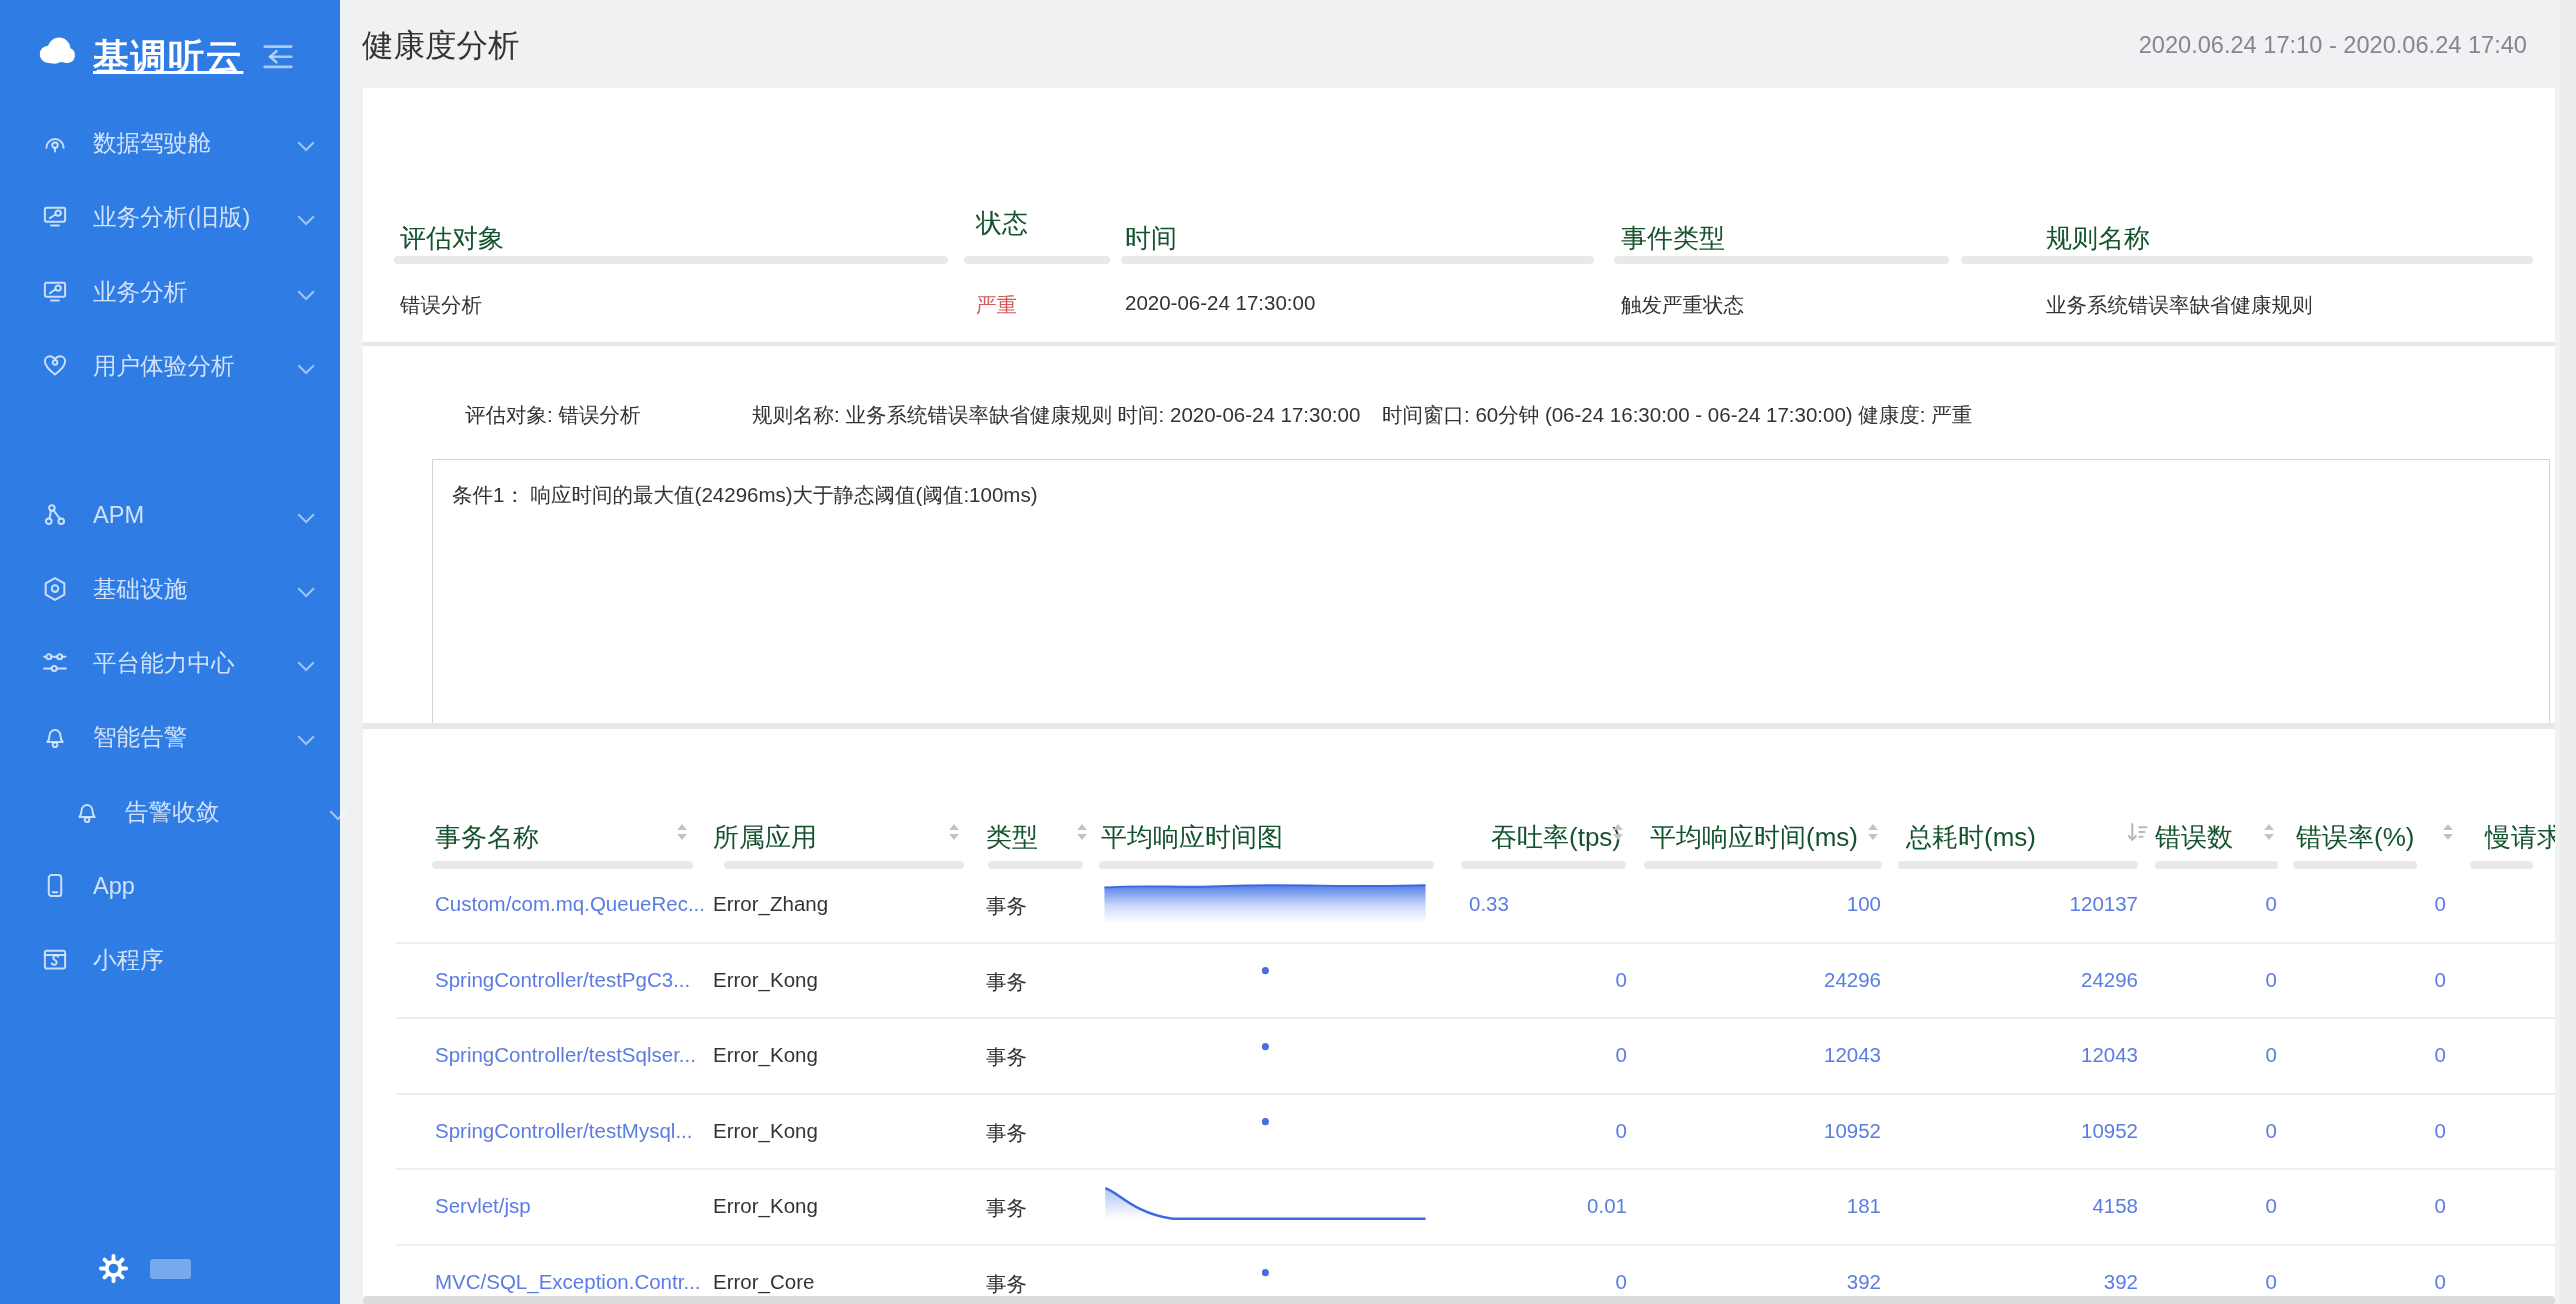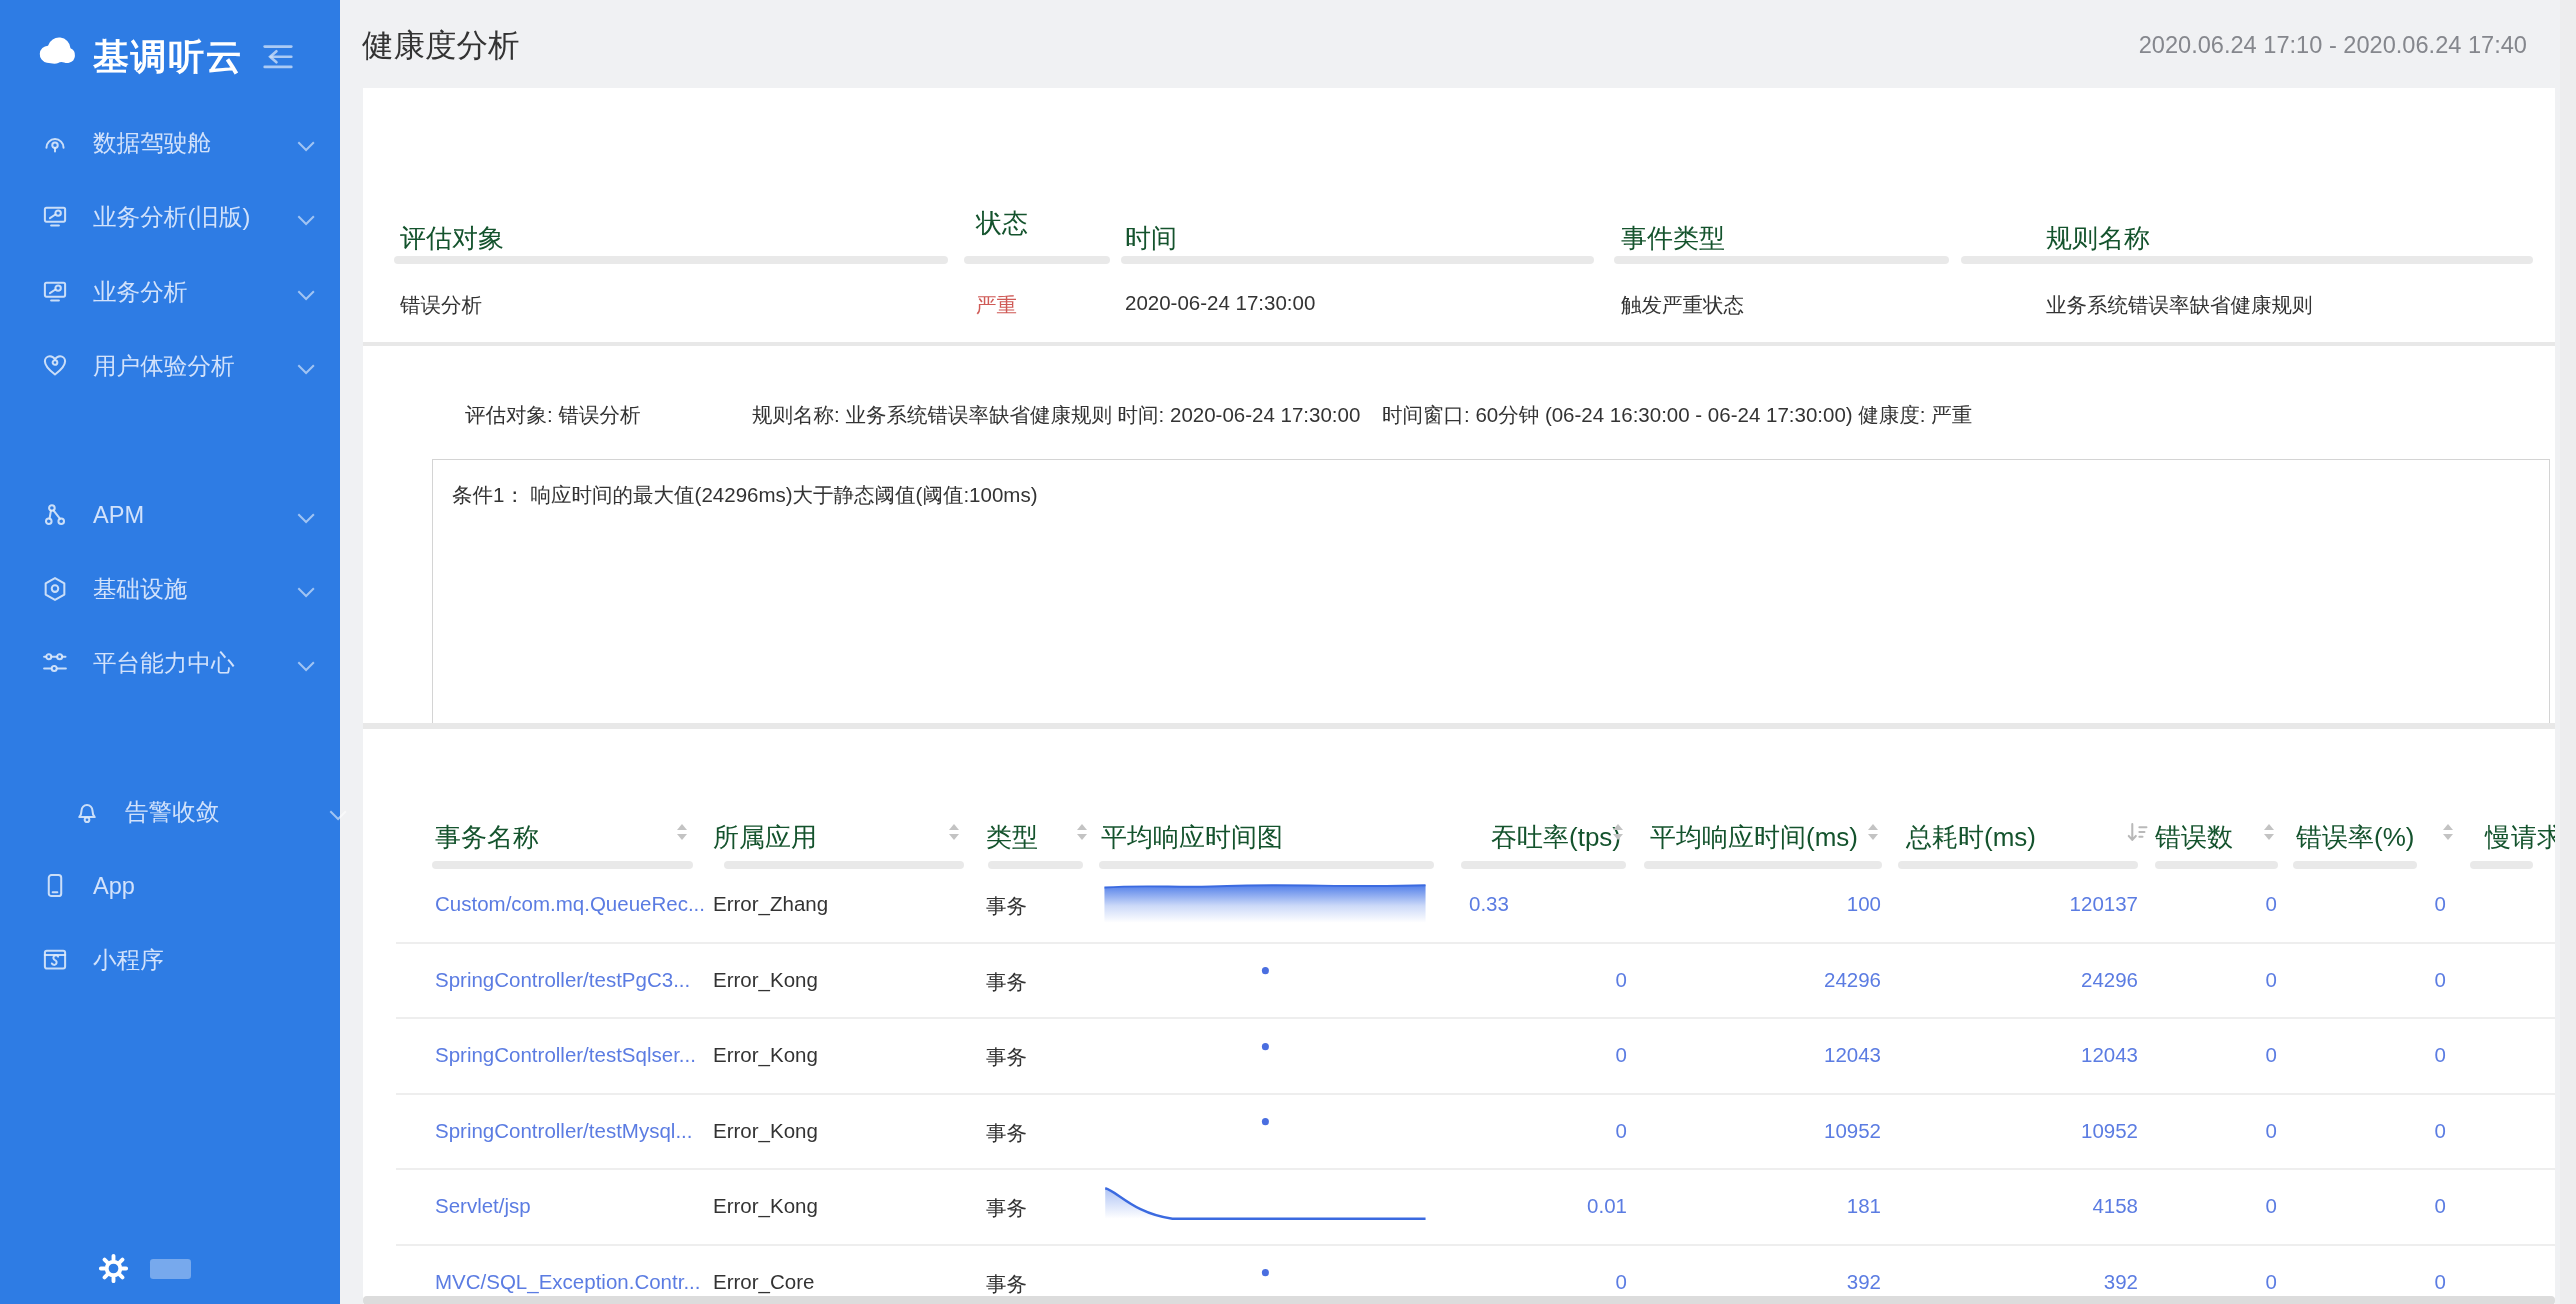--- a/index.html
+++ b/index.html
@@ -6,21 +6,21 @@
   body{
     width:2576px;height:1305px;overflow:hidden;position:relative;
     background:#f0f1f3;
     font-family:"Liberation Sans","DejaVu Sans",sans-serif;
     -webkit-font-smoothing:antialiased;
   }
   
   .sidebar{position:absolute;left:0;top:0;width:340px;height:1305px;background:#2e7ce4;}
   .logo-row{position:absolute;left:0;top:23.6px;width:340px;height:63px;}
   .logo-cloud{position:absolute;left:33px;top:4.7px;}
-  .logo-text{position:absolute;left:93px;top:9.5px;font-size:36px;font-weight:bold;color:#ffffff;letter-spacing:1.6px;}
+  .logo-text{position:absolute;left:93px;top:9.5px;font-size:36px;font-weight:bold;color:#ffffff;letter-spacing:1.6px;text-decoration:underline;}
   .collapse-btn{position:absolute;left:260px;top:17.3px;opacity:.75;cursor:pointer;}
   .menu{position:absolute;left:0;top:0;width:340px;height:1103px;padding-left:48px;}
   .menu-item{position:absolute;left:0;width:340px;height:50px;cursor:pointer;}
   .menu-item .mi-icon{position:absolute;left:41px;top:11px;width:28px;height:28px;opacity:.85;}
   .menu-item .mi-label{position:absolute;left:93px;top:0;height:50px;line-height:50px;font-size:23.6px;color:#d2e2fb;}
   .chev{position:absolute;right:28px;top:19px;width:10.2px;height:10.2px;border-right:2.4px solid rgba(255,255,255,.55);border-bottom:2.4px solid rgba(255,255,255,.55);transform:rotate(45deg);}
   .side-footer{position:absolute;left:96px;top:1249px;height:38px;}
   .gear{position:absolute;left:0;top:1.6px;cursor:pointer;}
   .footer-blob{position:absolute;left:54px;top:9.5px;width:41px;height:20.5px;border-radius:3.2px;background:rgba(255,255,255,.35);}
   
@@ -141,20 +141,30 @@
             <g stroke="rgba(255,255,255,.88)" stroke-width="2.6" stroke-linecap="round" stroke-linejoin="round">
               <circle cx="10" cy="10" r="3.2" fill="none"></circle>
               <circle cx="24" cy="10" r="3.2" fill="none"></circle>
               <circle cx="17" cy="25" r="3.2" fill="none"></circle>
               <path d="M4 10h2.5M13.5 10h7M27.5 10h4M4 25h9M21 25h11" fill="none"></path>
             </g>
           </svg></span>
         <span class="mi-label">平台能力中心</span>
         <span class="chev"></span>
       </div>
+      <div class="menu-item" style="top: 712px;">
+        <span class="mi-icon"><svg width="28" height="28" viewBox="0 0 36 36">
+            <g stroke="rgba(255,255,255,.88)" stroke-width="2.6" stroke-linecap="round" stroke-linejoin="round">
+              <path d="M8 24.5c2-2.2 3-5.3 3-8.5a7 7 0 0 1 14 0c0 3.2 1 6.3 3 8.5z" fill="none"></path>
+              <circle cx="18" cy="28" r="3" fill="none"></circle>
+            </g>
+          </svg></span>
+        <span class="mi-label">智能告警</span>
+        <span class="chev"></span>
+      </div>
       <div class="menu-item" style="top: 787px; margin-left: 32px;">
         <span class="mi-icon"><svg width="28" height="28" viewBox="0 0 36 36">
             <g stroke="rgba(255,255,255,.88)" stroke-width="2.6" stroke-linecap="round" stroke-linejoin="round">
               <path d="M8 24.5c2-2.2 3-5.3 3-8.5a7 7 0 0 1 14 0c0 3.2 1 6.3 3 8.5z" fill="none"></path>
               <circle cx="18" cy="28" r="3" fill="none"></circle>
             </g>
           </svg></span>
         <span class="mi-label">告警收敛</span>
         <span class="chev"></span>
       </div>

